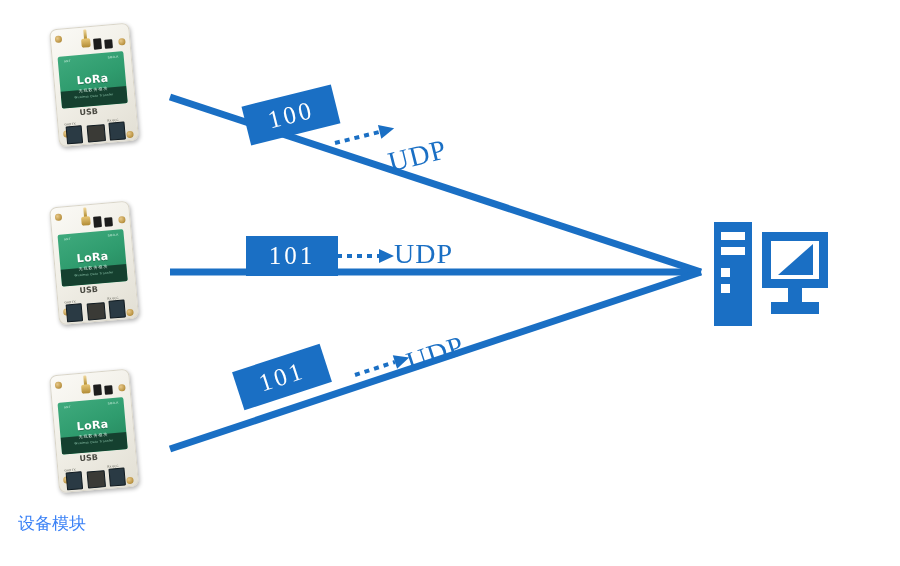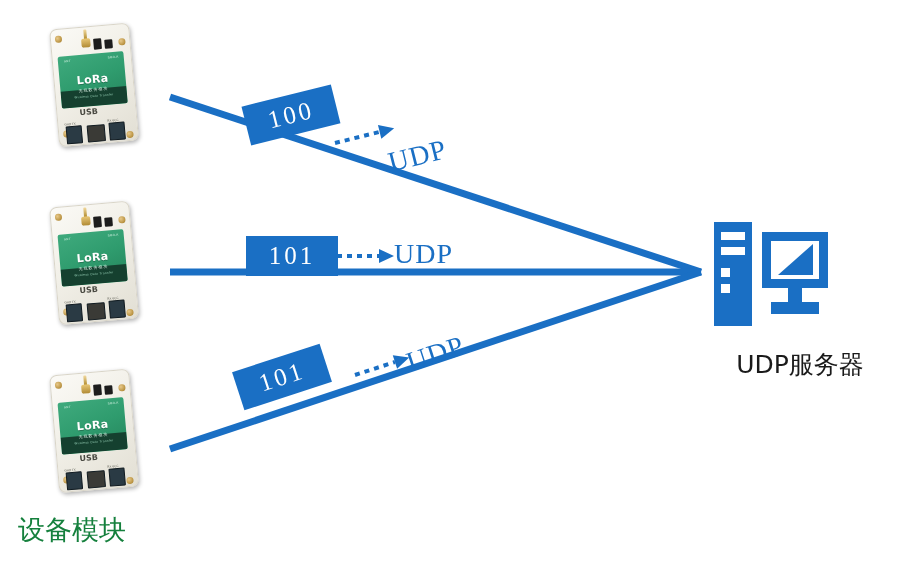--- a/index.html
+++ b/index.html
@@ -213,22 +213,22 @@
     font-size: 25px;
     font-family: "DejaVu Sans", sans-serif;
     white-space: nowrap;
   }
 
   
   #device-caption {
     position: absolute;
     left: 18px;
     top: 512px;
-    color: #15803d;
-    font-size: 27px;
+    color: #3b82f6;
+    font-size: 17px;
     font-family: "DejaVu Sans", sans-serif;
     white-space: nowrap;
   }
 </style>
 </head>
 <body>
 
 <div id="stage">
 
   <svg id="links" viewBox="0 0 900 566">
@@ -353,15 +353,14 @@
     <rect x="9" y="48" width="9" height="9" fill="#ffffff"></rect>
     <rect x="9" y="64" width="9" height="9" fill="#ffffff"></rect>
 
     <rect x="50" y="12" width="66" height="56" fill="#1a6fc4"></rect>
     <rect x="59" y="21" width="48" height="38" fill="#ffffff"></rect>
     <polygon points="66,55 101,24 101,55" fill="#1a6fc4"></polygon>
     <rect x="76" y="68" width="14" height="14" fill="#1a6fc4"></rect>
     <rect x="59" y="82" width="48" height="12" fill="#1a6fc4"></rect>
   </svg>
 
-  <div id="server-caption">UDP服务器</div>
 
 </div>
 
 </body></html>

